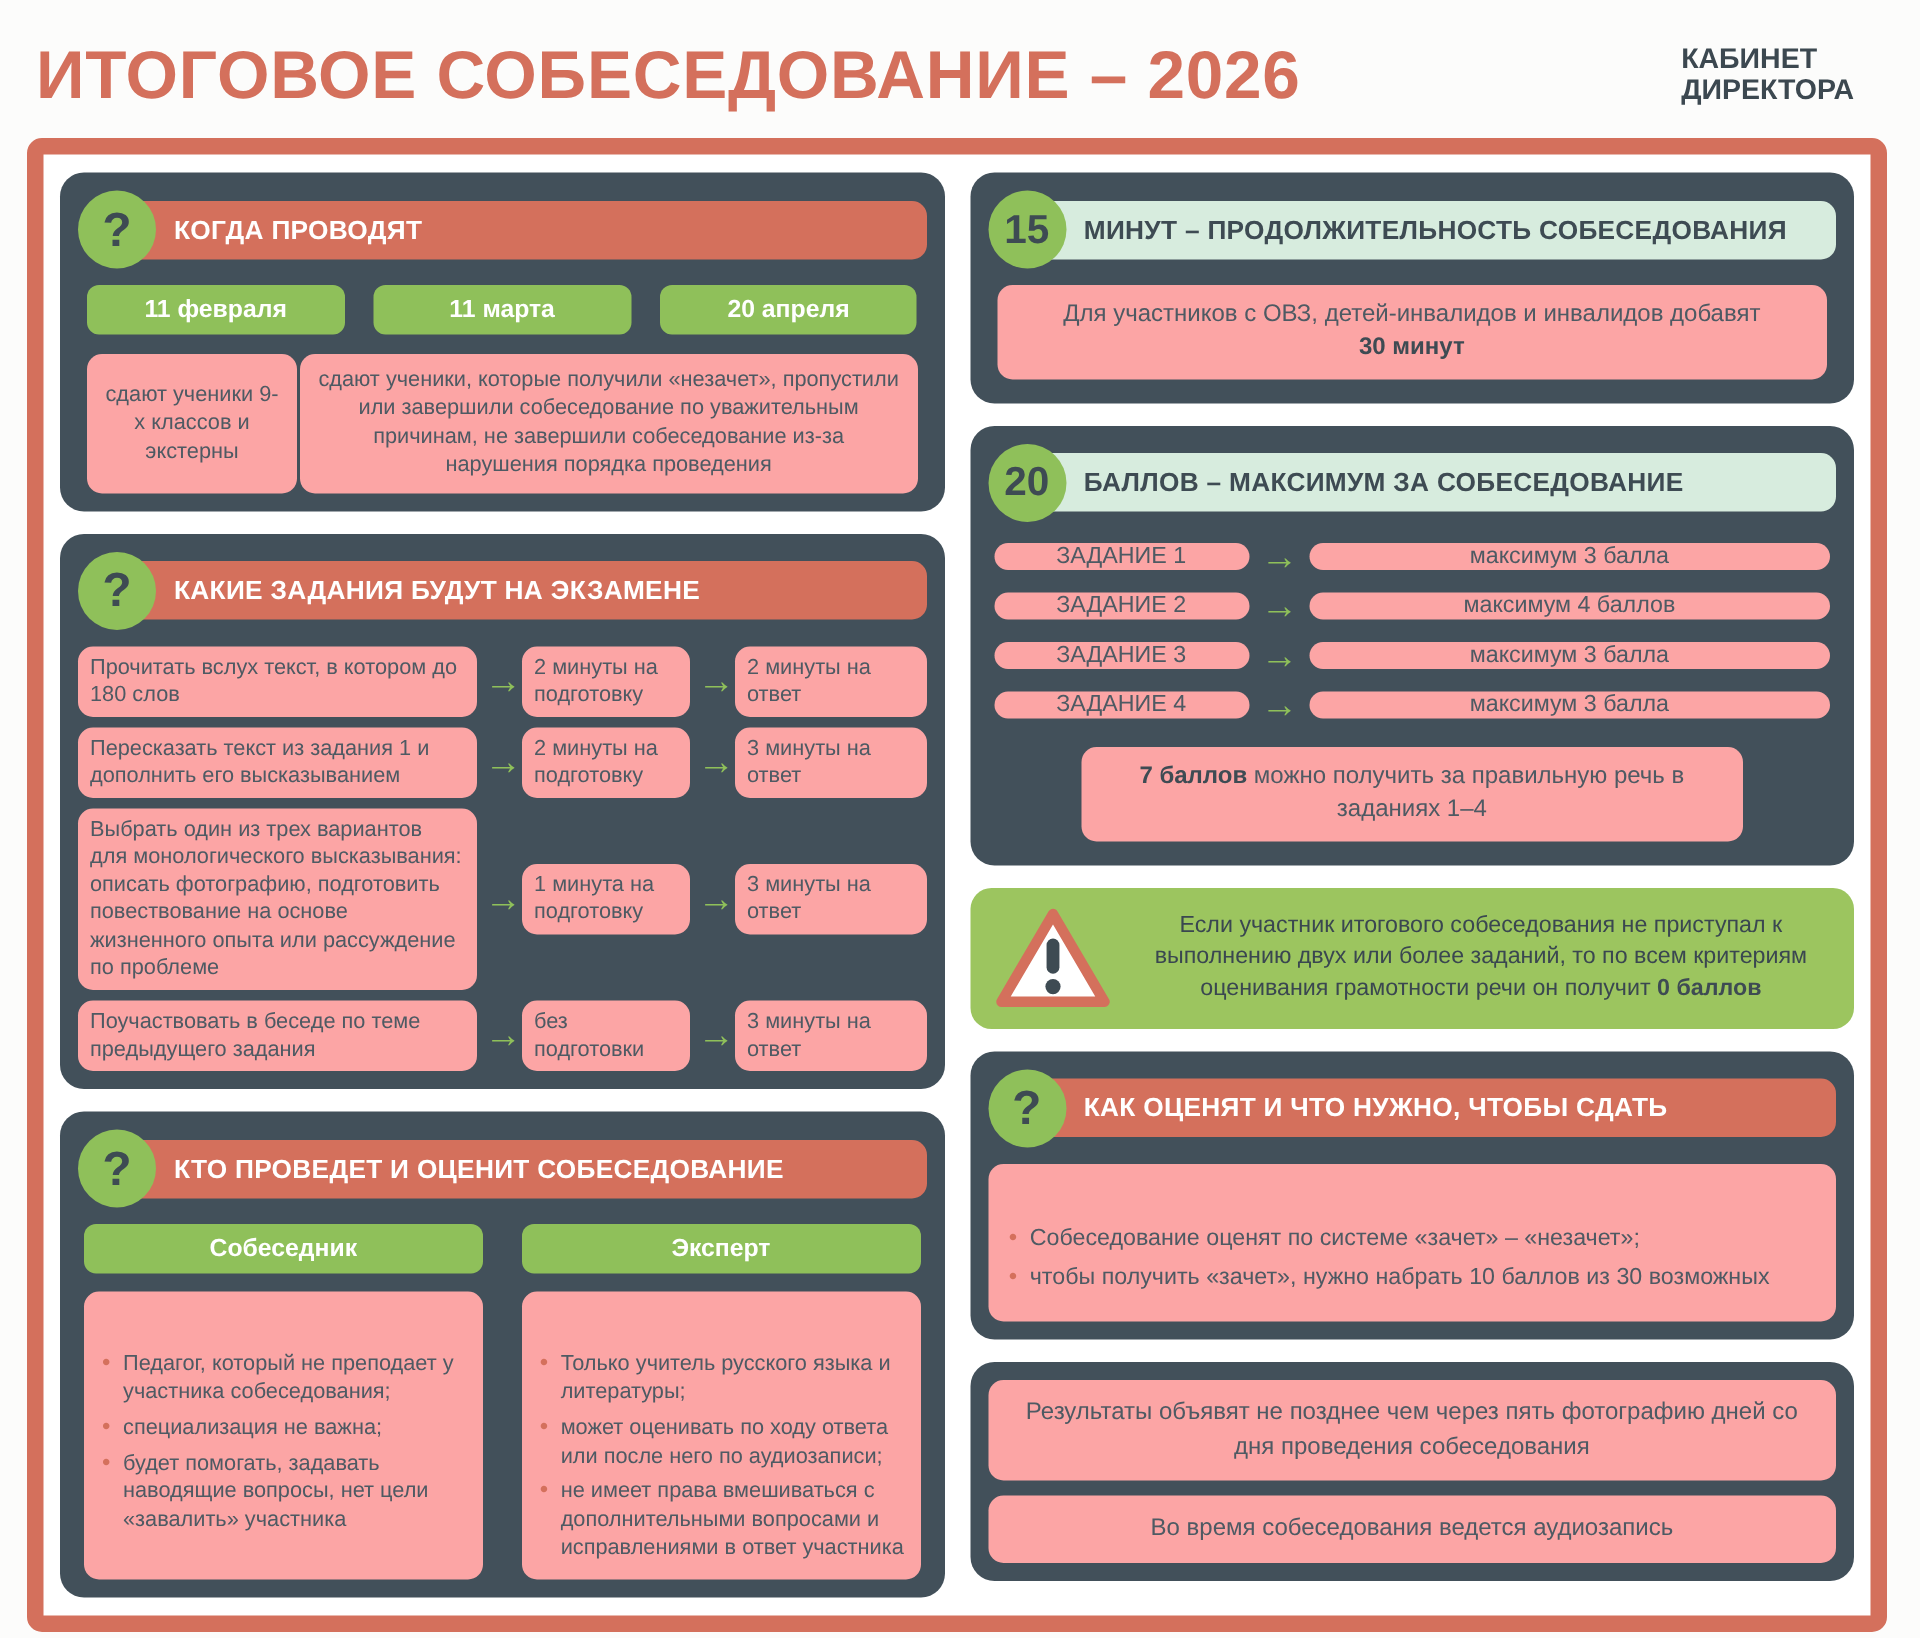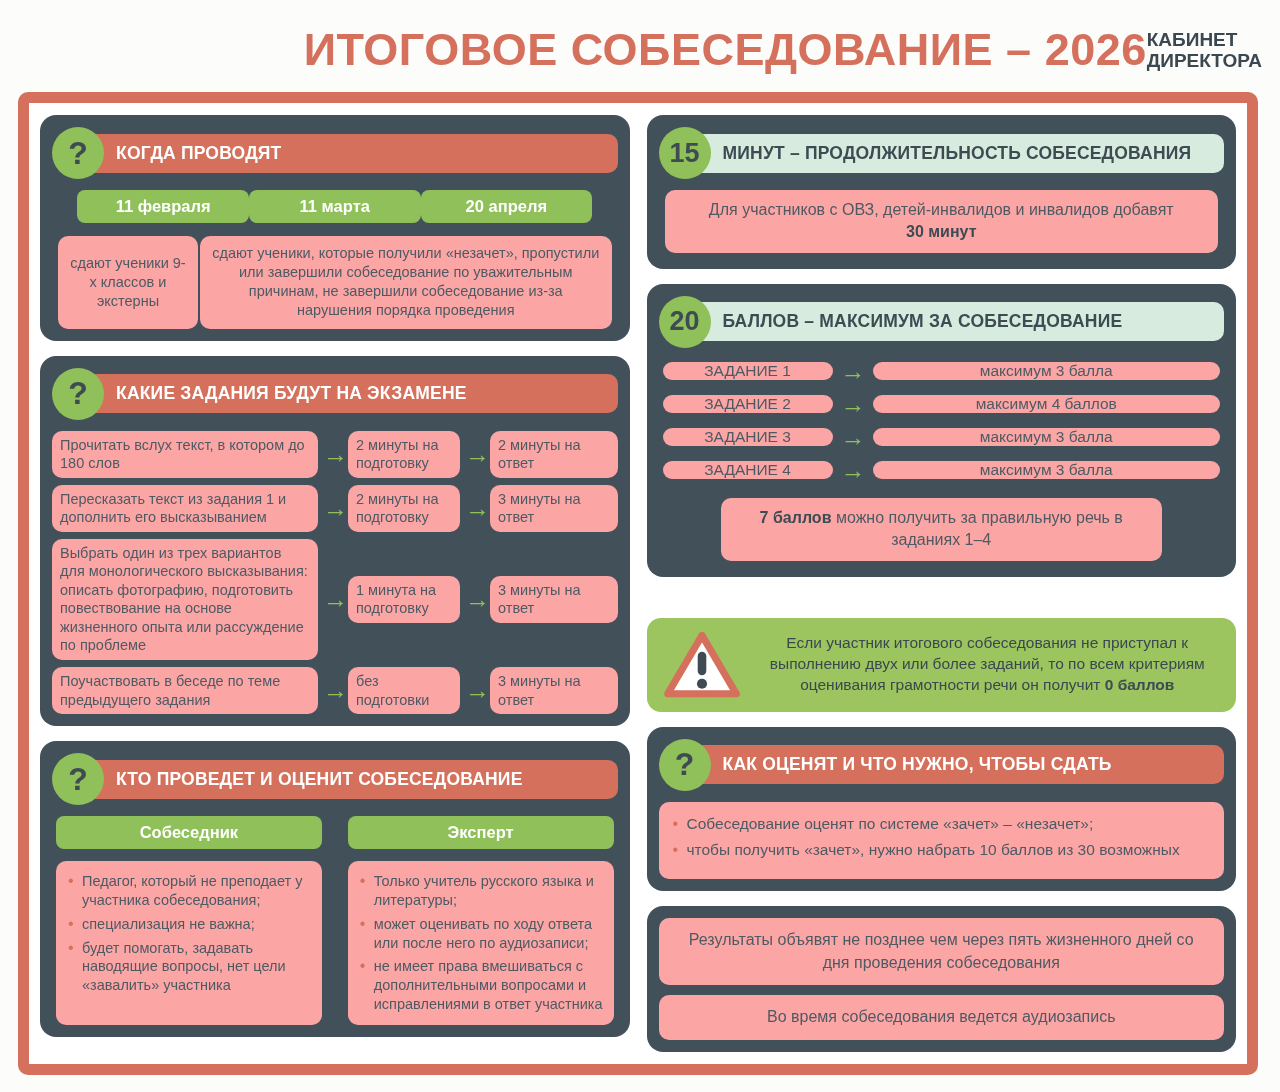--- a/index.html
+++ b/index.html
@@ -13,21 +13,21 @@
     --paper:#FCFCFB;
   }
   *{box-sizing:border-box;margin:0;padding:0;}
   html,body{width:1280px;height:1092px;overflow:hidden;}
   body{
     background:var(--paper);
     font-family:"Liberation Sans","DejaVu Sans",sans-serif;
     color:var(--body);
   }
   
-  .page-head{display:flex;justify-content:flex-end;align-items:center;padding:24px 18px 16px 24px;}
+  .page-head{display:flex;justify-content:space-between;align-items:center;padding:24px 44px 16px 24px;}
   .page-title{font-size:45px;font-weight:800;color:var(--salmon);letter-spacing:.5px;}
   .brand{font-size:19px;font-weight:800;color:#3C4850;line-height:1.13;text-align:left;}
   
   .frame{
     margin-left:18px;width:1240px;min-height:956px;
     border:11px solid var(--salmon);border-radius:10px;background:#fff;
     padding:12px 11px;display:grid;grid-template-columns:1fr 1fr;gap:17px;
     overflow:hidden;
   }
   .col{display:flex;flex-direction:column;gap:15px;}
@@ -41,51 +41,51 @@
   }
   .qcircle.num{font-size:27px;}
   .hbar{
     flex:1;margin-left:-32px;border-radius:10px;background:var(--salmon);
     color:#fff;font-weight:700;font-size:17.5px;letter-spacing:.2px;
     padding:9px 10px 9px 44px;
   }
   .hbar.mint{background:var(--mint);color:var(--ink);}
   .wbox{background:#fca5a5;border-radius:10px;color:var(--body);}
   
-  .dates{display:flex;justify-content:center;padding:0 6px;}
+  .dates{display:flex;justify-content:space-between;padding:0 6px;}
   .datebtn{width:31%;background:var(--green);color:#fff;font-weight:700;font-size:16.5px;
     text-align:center;border-radius:8px;padding:7px 0;}
   .when-notes{display:grid;grid-template-columns:140px 1fr;gap:2px;margin-top:13px;padding:0 6px;}
   .note{display:flex;align-items:center;justify-content:center;text-align:center;
     padding:8px 10px;font-size:14.5px;line-height:1.32;}
   
   .trow{display:grid;grid-template-columns:266px 20px 112px 20px 1fr;gap:5px;align-items:center;margin-top:7px;}
   .trow:first-of-type{margin-top:0;}
   .tbox{min-height:44px;display:flex;align-items:center;justify-content:center;text-align:left;
     padding:5px 8px;font-size:14.5px;line-height:1.28;}
   .arrow{color:var(--green);font-size:25px;font-weight:700;text-align:center;line-height:1;}
   
   .roles{display:grid;grid-template-columns:1fr 1fr;gap:26px;padding:0 4px;}
   .rolebtn{background:var(--green);color:#fff;font-weight:700;font-size:16.5px;text-align:center;
     border-radius:8px;padding:7px 0;}
   .rolelists{display:grid;grid-template-columns:1fr 1fr;gap:26px;margin-top:12px;padding:0 4px;}
   .rolelist{padding:11px 10px 11px 12px;font-size:14.5px;}
-  ul{list-style:none;}
+  ul{list-style:none;margin-top:28px;}
   li{position:relative;padding-left:14px;line-height:1.3;margin-bottom:5px;}
   li:last-child{margin-bottom:0;}
   li::before{content:"•";position:absolute;left:0;top:-1px;color:var(--salmon);font-size:16px;}
   
   .dur-note{margin:2px 6px 4px;text-align:center;padding:9px 10px;font-size:16px;line-height:1.4;}
   .dur-note b{color:var(--ink);}
   .srow{display:grid;grid-template-columns:170px 24px 1fr;gap:8px;align-items:center;margin-top:8px;padding:0 4px;}
   .sbox{height:18px;display:flex;align-items:center;justify-content:center;font-size:15.5px;}
   .points-note{width:78%;margin:15px auto 4px;text-align:center;padding:9px 24px;font-size:16px;line-height:1.4;}
   .points-note b{color:var(--ink);}
   
-  .warn{background:var(--green-light);border-radius:14px;display:flex;align-items:center;gap:14px;padding:11px 16px;margin-top:26px;}
+  .warn{background:var(--green-light);border-radius:14px;display:flex;align-items:center;gap:14px;padding:11px 16px;}
   .warn svg{width:78px;height:72px;flex:none;}
   .warn-text{flex:1;text-align:center;font-size:15.5px;line-height:1.35;color:#3A4750;}
   .warn-text b{color:var(--ink);}
   
   .grade-box{padding:12px 14px;font-size:15.5px;}
   .grade-box li{margin-bottom:6px;line-height:1.35;}
   .results{display:flex;flex-direction:column;gap:10px;}
   .result{ text-align:center;padding:11px 18px;font-size:16px;line-height:1.4;}
 </style>
 </head>
@@ -242,17 +242,17 @@
       </div>
       <div class="wbox grade-box">
         <ul>
           <li>Собеседование оценят по системе «зачет» – «незачет»;</li>
           <li>чтобы получить «зачет», нужно набрать 10 баллов из 30 возможных</li>
         </ul>
       </div>
     </section>
 
     <section class="card results">
-      <div class="wbox result">Результаты объявят не позднее чем через пять жизненного дней со дня проведения собеседования</div>
+      <div class="wbox result">Результаты объявят не позднее чем через пять фотографию дней со дня проведения собеседования</div>
       <div class="wbox result">Во время собеседования ведется аудиозапись</div>
     </section>
   </div>
 </div>
 
 </body></html>

